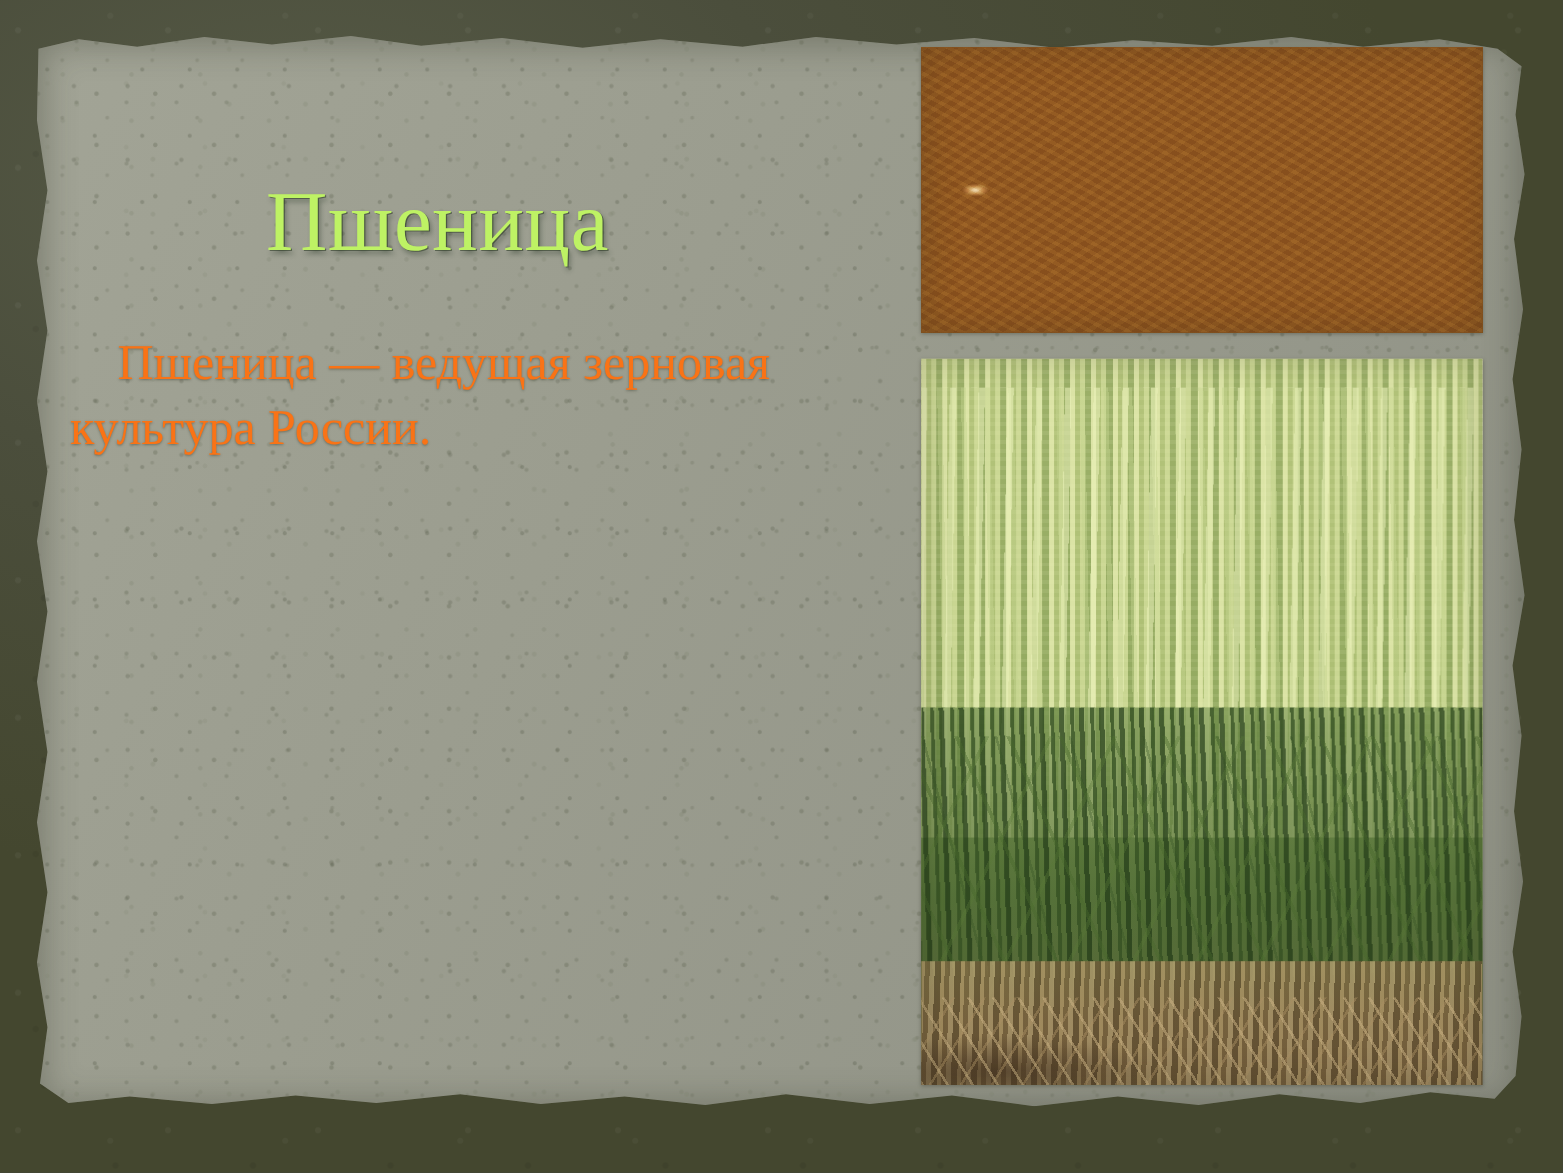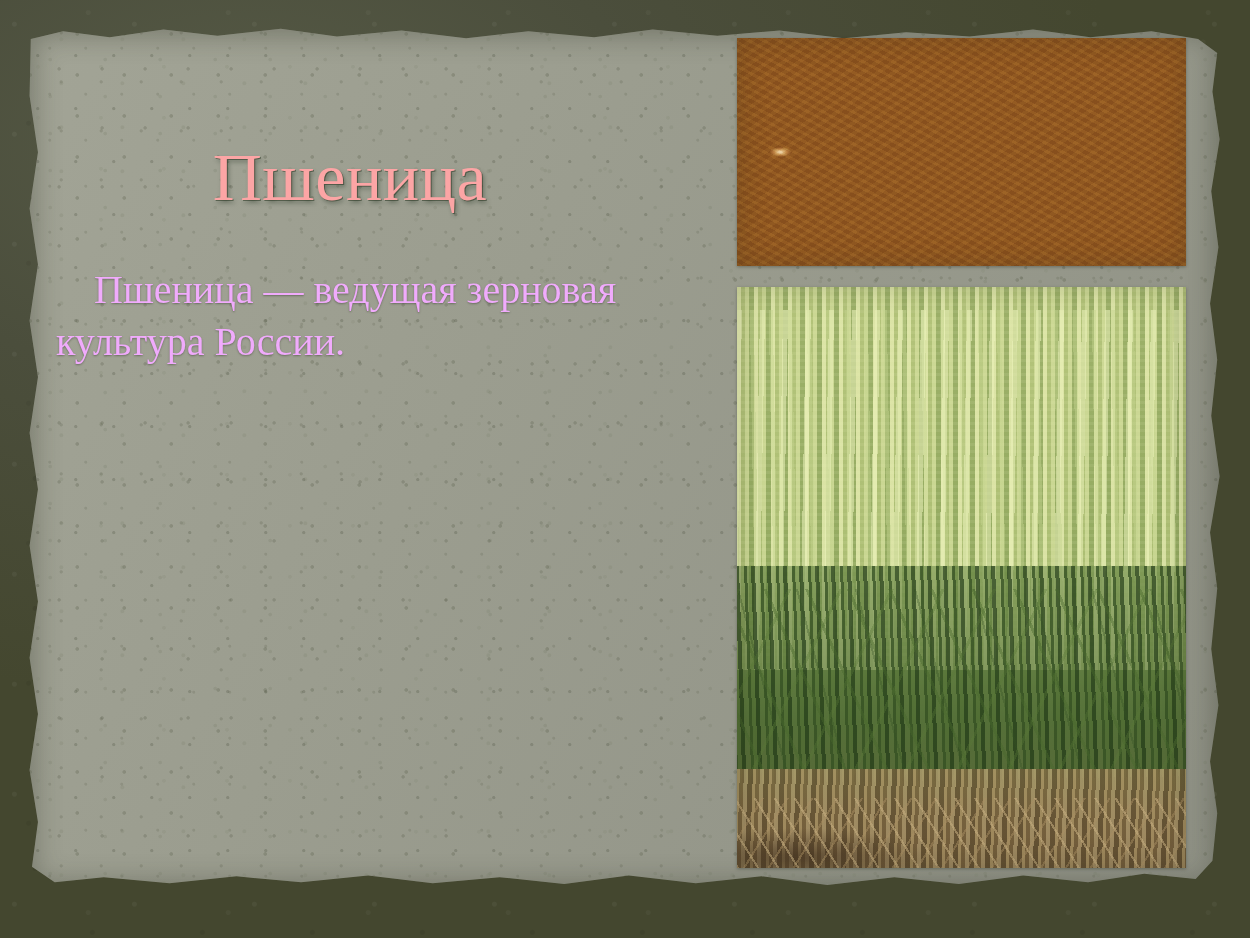--- a/index.html
+++ b/index.html
@@ -97,38 +97,38 @@
   
   .title {
     position: absolute;
     left: 0;
     top: 96px;
     width: 700px;
     text-align: center;
     font-size: 68px;
     line-height: 1.05;
     font-weight: 400;
-    color: #fca5a5;
+    color: #bef264;
     letter-spacing: .5px;
     text-shadow:
       1px 1px 0 rgba(40,55,35,.55),
       2px 3px 4px rgba(30,45,28,.38);
     white-space: nowrap;
     z-index: 6;
   }
 
   
   .body-copy {
     position: absolute;
     left: 56px;
     top: 264px;
     width: 620px;
     font-size: 40px;
     line-height: 1.30;
-    color: #f0abfc;
+    color: #f97316;
     text-shadow: 0 1px 2px rgba(45,50,35,.45);
     z-index: 6;
   }
   .body-copy p {
     margin: 0 0 4px 0;
     text-indent: 38px;
   }
 
   
   .photo {

